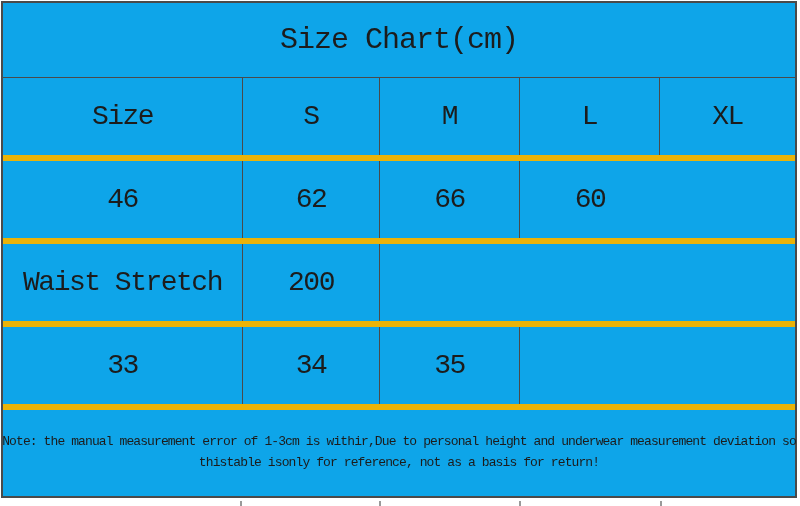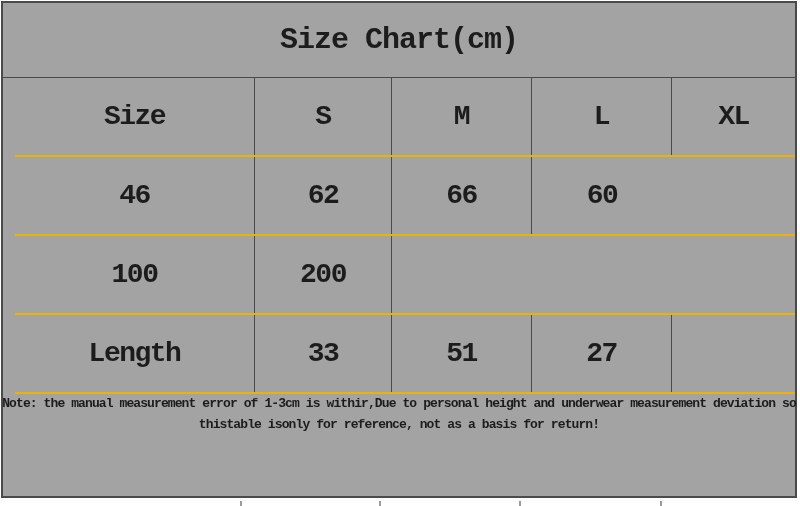--- a/index.html
+++ b/index.html
@@ -18,59 +18,58 @@
   }
   .chart-box {
     position: absolute;
     left: 1px;
     top: 1px;
     width: 792px;
     height: 493px;
     border: 2px solid #4a4a4a;
     display: flex;
     flex-direction: column;
-    background: #a3a3a3;
-    font-weight: bold;
+    background: #0ea5e9;
   }
   .title-row {
     height: 74px;
     flex: 0 0 74px;
     border-bottom: 1px solid #4a4a4a;
     display: flex;
     align-items: center;
     justify-content: center;
     font-size: 30px;
     letter-spacing: -1px;
   }
   .grid-row {
     display: grid;
     grid-template-columns: 240px 137px 140px 140px 1fr;
     flex: 0 0 77px;
     height: 77px;
-    border-bottom: 2px solid #eab308;
-    margin-left: 12px;
+    border-bottom: 6px solid #eab308;
   }
   .cell {
     display: flex;
     align-items: center;
     justify-content: center;
     font-size: 28px;
     letter-spacing: -1.5px;
     border-right: 1px solid #4a4a4a;
     overflow: hidden;
     white-space: nowrap;
   }
   .cell.last {
     border-right: none;
   }
   .note-row {
     flex: 1 1 auto;
     display: flex;
     flex-direction: column;
     align-items: center;
+    justify-content: center;
     font-size: 13px;
     letter-spacing: -0.9px;
     line-height: 1.6;
   }
   .note-line {
     white-space: nowrap;
   }
   .bottom-strip {
     position: absolute;
     left: 0;
@@ -104,29 +103,28 @@
     </div>
 
     <div class="grid-row">
       <div class="cell">46</div>
       <div class="cell">62</div>
       <div class="cell">66</div>
       <div class="cell last">60</div>
     </div>
 
     <div class="grid-row">
-      <div class="cell">100</div>
+      <div class="cell">Waist Stretch</div>
       <div class="cell">200</div>
     </div>
 
     <div class="grid-row">
-      <div class="cell">Length</div>
       <div class="cell">33</div>
-      <div class="cell">51</div>
-      <div class="cell">27</div>
+      <div class="cell">34</div>
+      <div class="cell">35</div>
     </div>
 
     <div class="note-row">
       <div class="note-line">Note: the manual measurement error of 1-3cm is withir,Due to personal height and underwear measurement deviation so</div>
       <div class="note-line">thistable isonly for reference, not as a basis for return!</div>
     </div>
 
   </div>
 
   <div class="bottom-strip">

